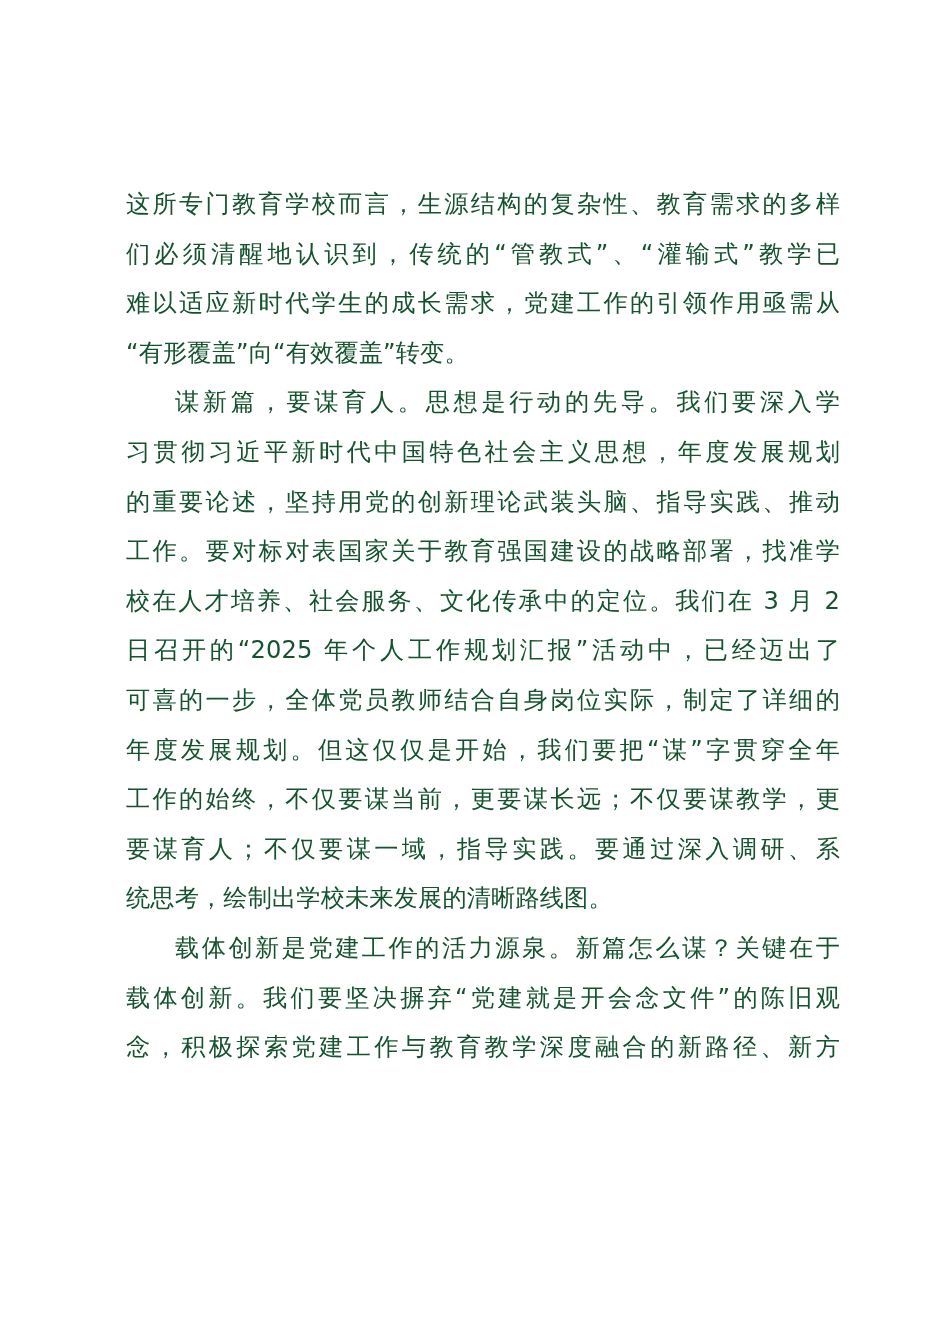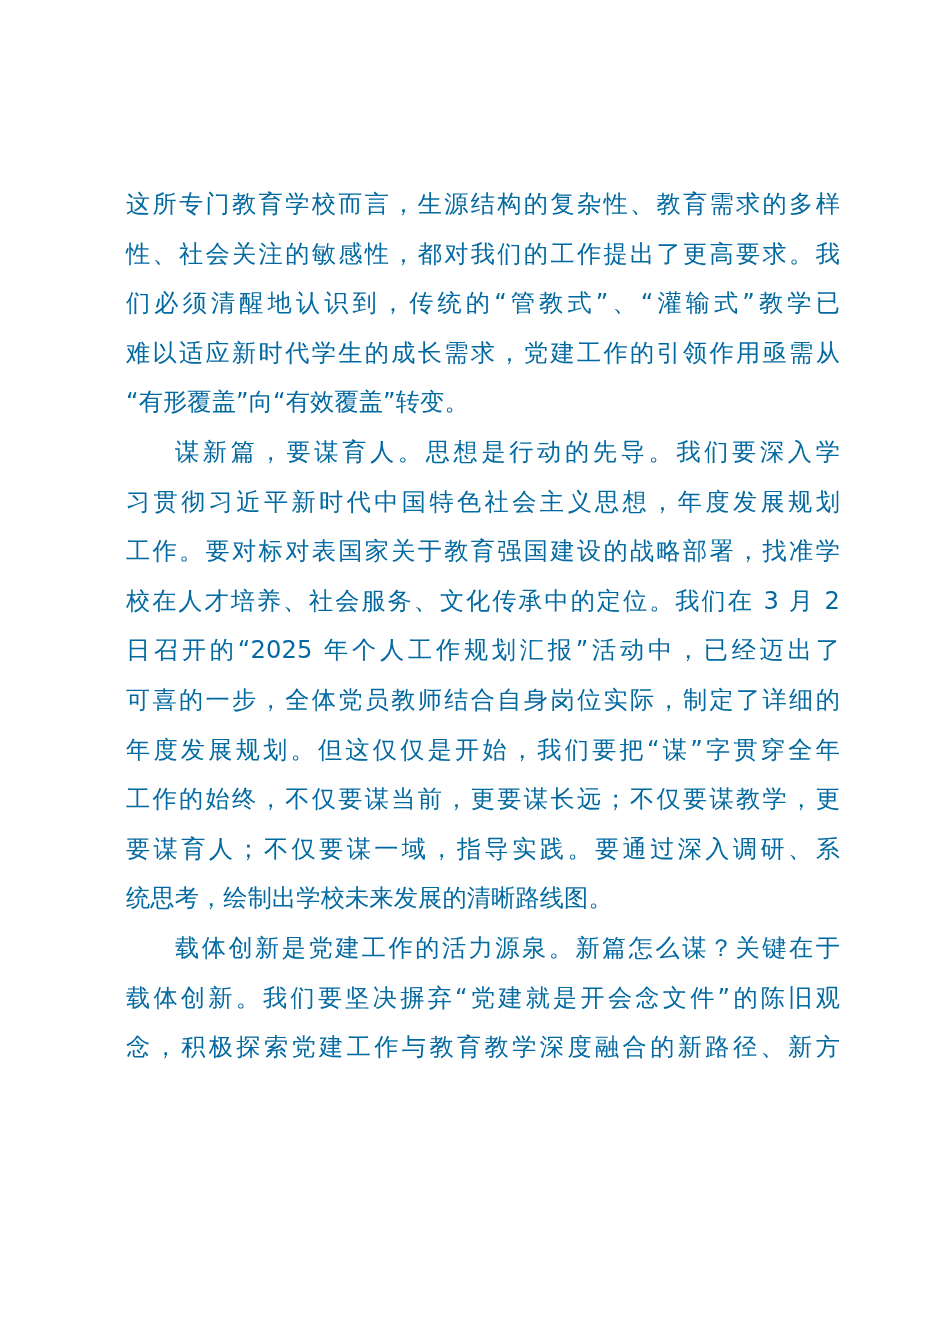--- a/index.html
+++ b/index.html
@@ -5,44 +5,44 @@
   html, body { margin: 0; padding: 0; background: #ffffff; }
   body { width: 950px; height: 1344px; position: relative; overflow: hidden; }
   .page {
     position: absolute;
     left: 126px;
     top: 180px;
     width: 714px;
     font-family: "DejaVu Sans", sans-serif;
     font-size: 24.2px;
     line-height: 49.6px;
-    color: #0369a1;
+    color: #14532d;
     text-align: justify;
     letter-spacing: 0.15px;
   }
   .para { margin: 0; }
   .line { display: block; white-space: nowrap; text-align-last: justify; text-align: justify; }
   .line.last { text-align-last: left; }
 </style>
 </head>
 <body>
 
 <div class="page">
 
   <div class="para">
     <span class="line">这所专门教育学校而言，生源结构的复杂性、教育需求的多样</span>
-    <span class="line">性、社会关注的敏感性，都对我们的工作提出了更高要求。我</span>
     <span class="line">们必须清醒地认识到，传统的“管教式”、“灌输式”教学已</span>
     <span class="line">难以适应新时代学生的成长需求，党建工作的引领作用亟需从</span>
     <span class="line last">“有形覆盖”向“有效覆盖”转变。</span>
   </div>
 
   <div class="para">
     <span class="line" style="padding-left:49px; width:665px;">谋新篇，要谋育人。思想是行动的先导。我们要深入学</span>
     <span class="line">习贯彻习近平新时代中国特色社会主义思想，年度发展规划</span>
+    <span class="line">的重要论述，坚持用党的创新理论武装头脑、指导实践、推动</span>
     <span class="line">工作。要对标对表国家关于教育强国建设的战略部署，找准学</span>
     <span class="line">校在人才培养、社会服务、文化传承中的定位。我们在 3 月 2</span>
     <span class="line">日召开的“2025 年个人工作规划汇报”活动中，已经迈出了</span>
     <span class="line">可喜的一步，全体党员教师结合自身岗位实际，制定了详细的</span>
     <span class="line">年度发展规划。但这仅仅是开始，我们要把“谋”字贯穿全年</span>
     <span class="line">工作的始终，不仅要谋当前，更要谋长远；不仅要谋教学，更</span>
     <span class="line">要谋育人；不仅要谋一域，指导实践。要通过深入调研、系</span>
     <span class="line last">统思考，绘制出学校未来发展的清晰路线图。</span>
   </div>
 

